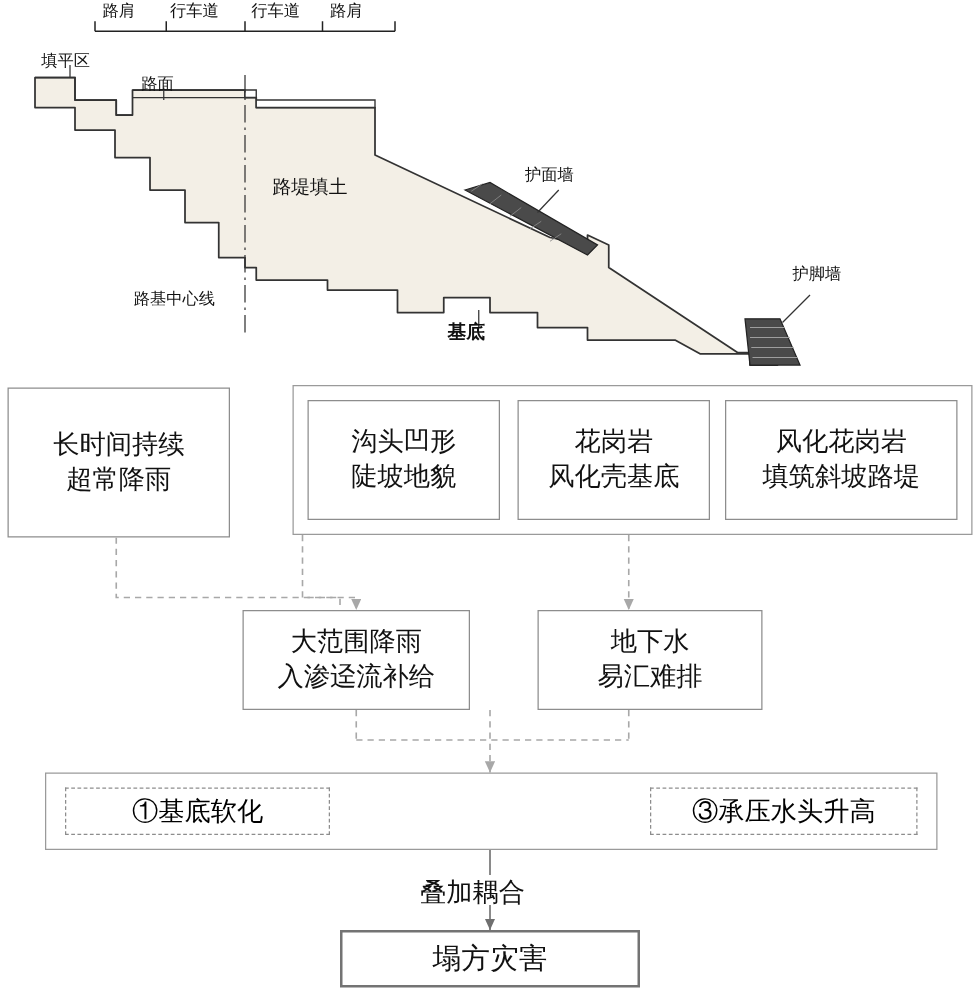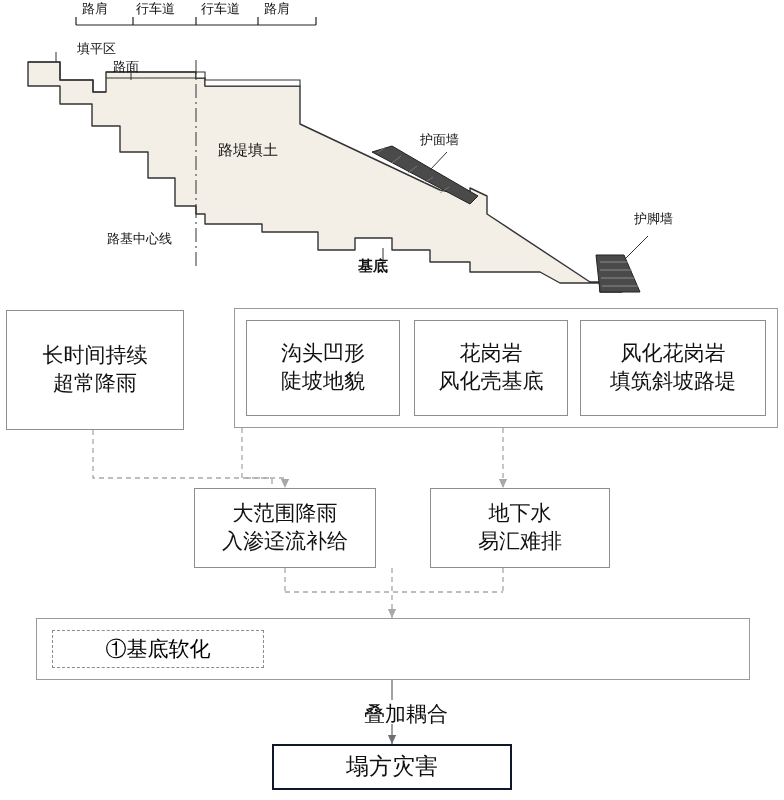--- a/index.html
+++ b/index.html
@@ -70,21 +70,21 @@
     justify-content: center;
     text-align: center;
     font-family: "Liberation Serif", serif;
     font-size: 21px;
     line-height: 1.32;
     color: #111;
     white-space: pre-line;
     padding: 2px 6px;
   }
   .box.thick {
-    border: 2px solid #0f172a;
+    border: 2px solid #737373;
   }
   .group-box {
     position: absolute;
     box-sizing: border-box;
     border: 1px solid #9a9a9a;
     background: transparent;
   }
   .dashbox {
     position: absolute;
     box-sizing: border-box;
@@ -97,21 +97,21 @@
     font-family: "Liberation Serif", serif;
     font-size: 21px;
     color: #000000;
     white-space: pre-line;
   }
   .plain-text {
     position: absolute;
     font-family: "Liberation Serif", serif;
     font-size: 21px;
     color: #111;
-    text-align: right;
+    text-align: left;
     white-space: nowrap;
   }
 </style>
 </head>
 <body>
 
 <div id="stage">
 
   <div class="section-wrap">
     <svg width="784" height="300" viewBox="0 0 784 300">
@@ -170,21 +170,21 @@
         <line x1="626" y1="258" x2="648" y2="236"></line>
         <line x1="383" y1="248" x2="383" y2="262"></line>
       </g>
     </svg>
 
     <div class="cs-label" style="left:82px; top:2px;">路肩</div>
     <div class="cs-label" style="left:136px; top:2px;">行车道</div>
     <div class="cs-label" style="left:201px; top:2px;">行车道</div>
     <div class="cs-label" style="left:264px; top:2px;">路肩</div>
 
-    <div class="cs-label" style="left:33px; top:42px;margin-left:44px;">填平区</div>
+    <div class="cs-label" style="left:33px; top:42px;">填平区</div>
     <div class="cs-label" style="left:113px; top:60px;">路面</div>
     <div class="cs-label big" style="left:218px; top:142px;">路堤填土</div>
     <div class="cs-label" style="left:420px; top:133px;">护面墙</div>
     <div class="cs-label" style="left:634px; top:212px;">护脚墙</div>
     <div class="cs-label" style="left:107px; top:232px;">路基中心线</div>
     <div class="cs-label big" style="left:358px; top:258px;font-weight:bold;">基底</div>
   </div>
 
   <div class="flow">
 
@@ -226,19 +226,20 @@
     <div class="box" style="left:580px; top:20px; width:186px; height:96px;">风化花岗岩
 填筑斜坡路堤</div>
 
     <div class="box" style="left:194px; top:188px; width:182px; height:80px;">大范围降雨
 入渗迳流补给</div>
     <div class="box" style="left:430px; top:188px; width:180px; height:80px;">地下水
 易汇难排</div>
 
     <div class="group-box" style="left:36px; top:318px; width:714px; height:62px;"></div>
     <div class="dashbox" style="left:52px; top:330px; width:212px; height:38px;">①基底软化</div>
+    <div class="dashbox" style="left:520px; top:330px; width:214px; height:38px;">③承压水头升高</div>
 
     <div class="plain-text" style="left:336px; top:400px; width:112px;">叠加耦合</div>
 
     <div class="box thick" style="left:272px; top:444px; width:240px; height:46px; font-size:23px;">塌方灾害</div>
   </div>
 
 </div>
 
 </body></html>

